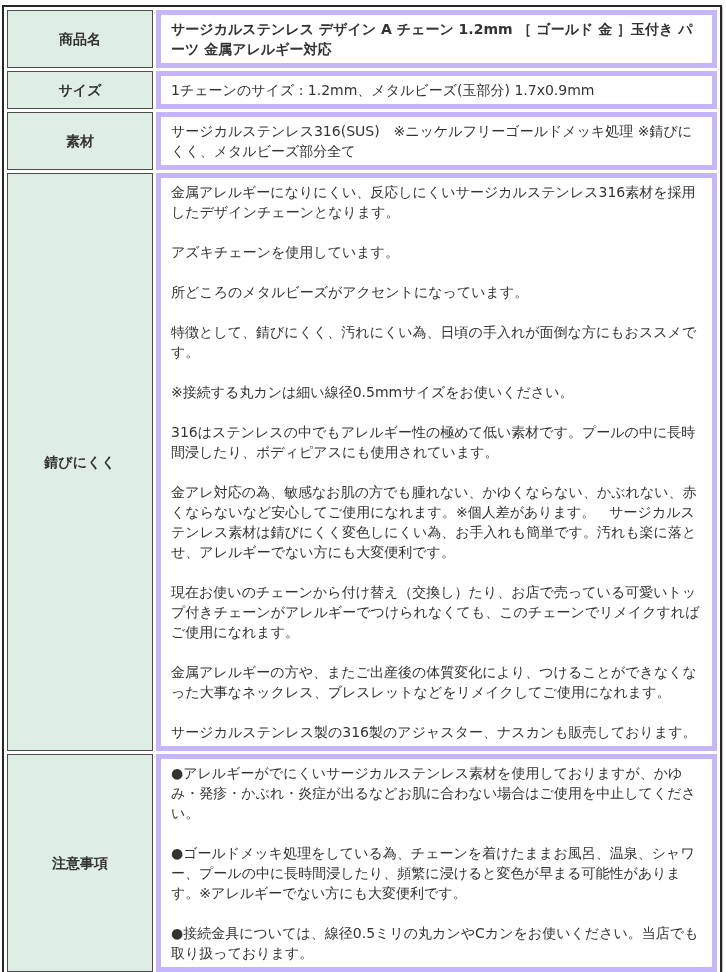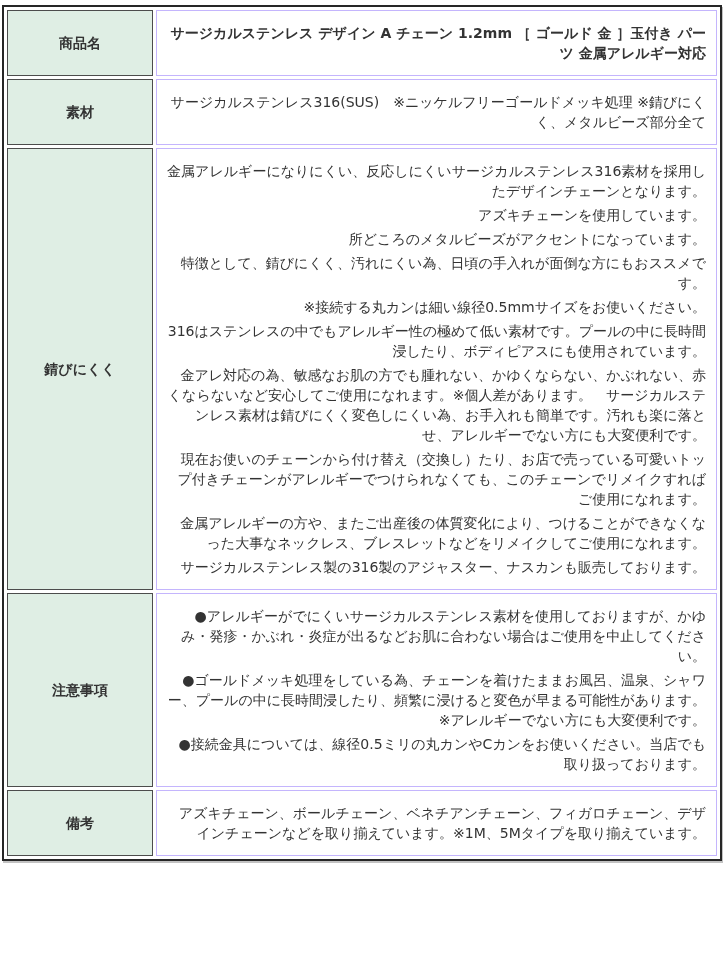--- a/index.html
+++ b/index.html
@@ -30,48 +30,54 @@
     border: 1px solid #4c4c4c;
     color: #333333;
     font-size: 14px;
     line-height: 20px;
     font-weight: bold;
     text-align: center;
     vertical-align: middle;
     padding: 4px 7px;
   }
   td.value-cell {
-    border: 1px solid #c4b5fd;
+    border: 5px solid #c4b5fd;
     color: #333333;
     font-size: 14px;
     line-height: 20px;
-    text-align: right;
+    text-align: left;
     vertical-align: middle;
-    padding: 12px 10px;
+    padding: 4px 10px;
   }
   td.value-cell .para + .para {
-    margin-top: 4px;
+    margin-top: 20px;
   }
   tr.row-bold td.value-cell {
     font-weight: bold;
   }
 </style>
 </head>
 <body>
 
 <div class="table-wrap">
   <table class="spec-table">
     <tbody id="spec-body">
   <tr class="row-bold">
     <th class="label-cell">商品名</th>
     <td class="value-cell">
             <div class="para">サージカルステンレス デザイン A チェーン 1.2mm ［ ゴールド 金 ］玉付き パーツ 金属アレルギー対応</div>
           </td>
   </tr>
 
+  <tr>
+    <th class="label-cell">サイズ</th>
+    <td class="value-cell">
+            <div class="para">1チェーンのサイズ : 1.2mm、メタルビーズ(玉部分) 1.7x0.9mm</div>
+          </td>
+  </tr>
 
   <tr>
     <th class="label-cell">素材</th>
     <td class="value-cell">
             <div class="para">サージカルステンレス316(SUS)　※ニッケルフリーゴールドメッキ処理 ※錆びにくく、メタルビーズ部分全て</div>
           </td>
   </tr>
 
 
   <tr>

